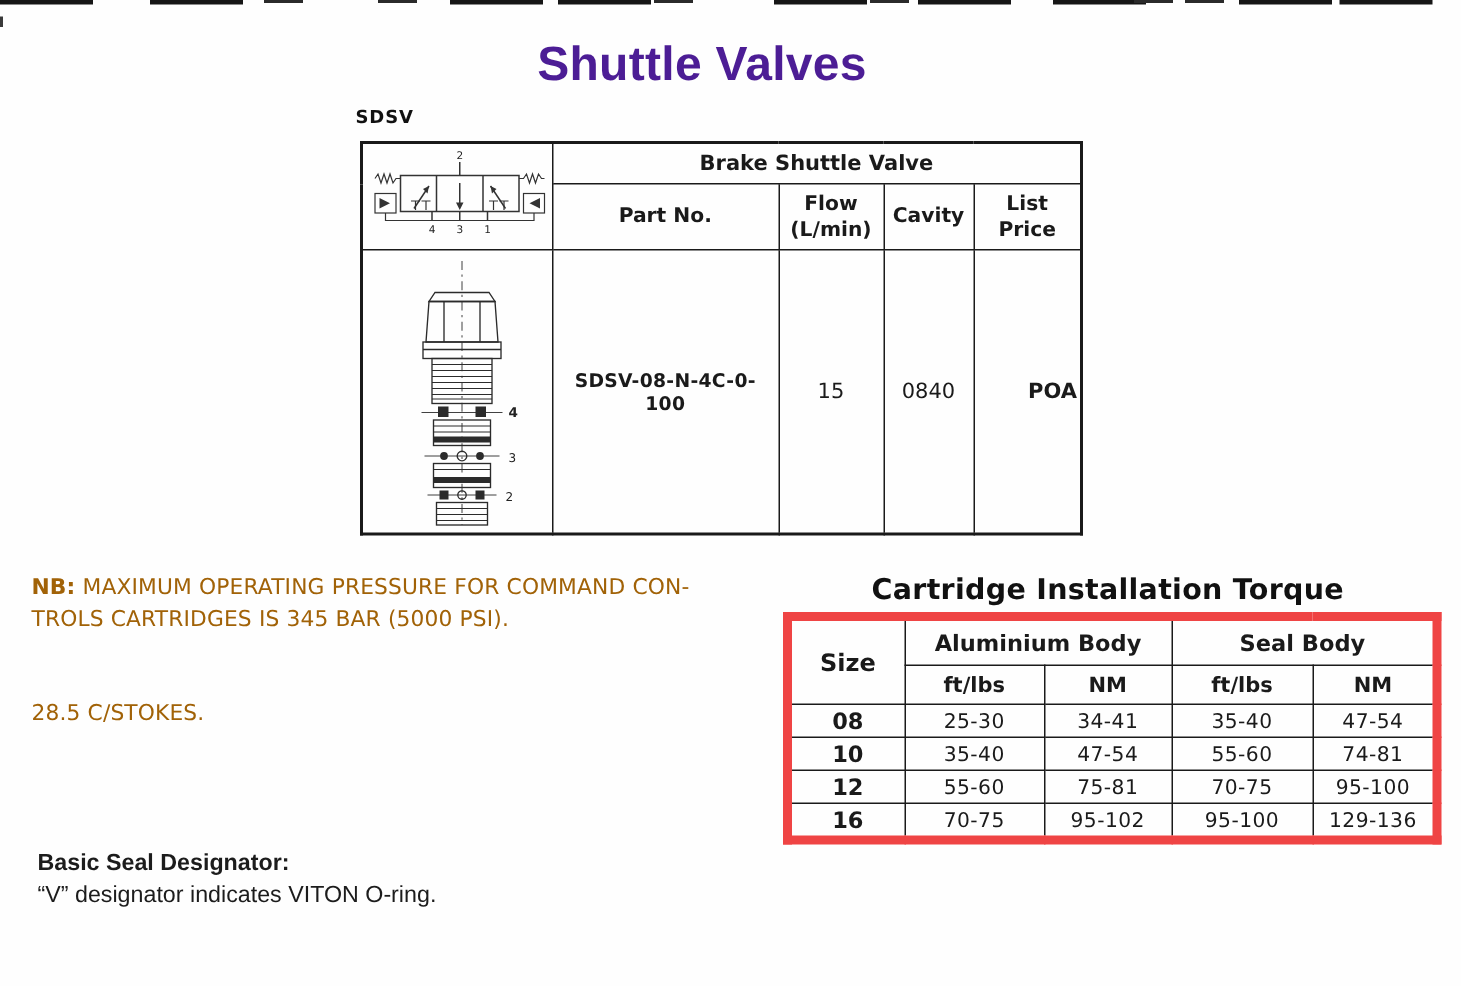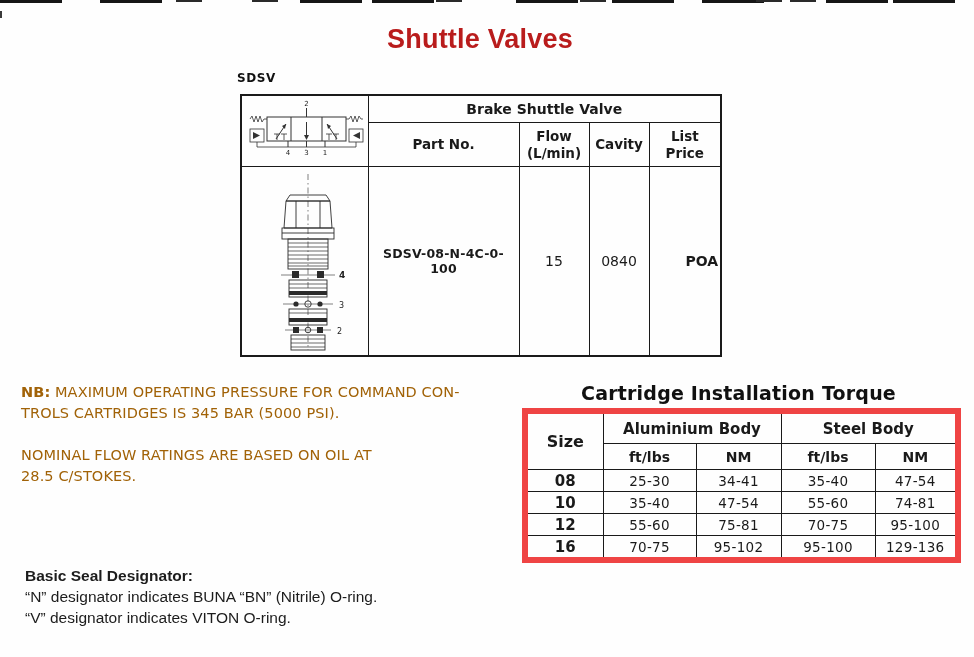--- a/index.html
+++ b/index.html
@@ -10,22 +10,22 @@
   }
   
   .top-marks-a{position:absolute;top:0;left:0;width:62px;height:3px;background:#161616;
     box-shadow:100px 0 0 #161616,300px 0 0 #161616,372px 0 0 #161616,516px 0 0 #161616,
     612px 0 0 #161616,702px 0 0 #161616,826px 0 0 #161616,893px 0 0 #161616;}
   .top-marks-b{position:absolute;top:0;left:176px;width:26px;height:2px;background:#2a2a2a;
     box-shadow:76px 0 0 #2a2a2a,260px 0 0 #2a2a2a,404px 0 0 #2a2a2a,580px 0 0 #2a2a2a,614px 0 0 #2a2a2a;}
   .edge-mark{position:absolute;top:11px;left:0;width:2px;height:7px;background:#3a3a3a;}
 
   .page-title{
-    position:absolute;top:24px;left:240px;width:480px;text-align:center;
-    font-family:"Liberation Sans",sans-serif;font-weight:bold;font-size:27px;color:#b91c1c;
+    position:absolute;top:24px;left:228px;width:480px;text-align:center;
+    font-family:"Liberation Sans",sans-serif;font-weight:bold;font-size:32px;color:#4c1d95;
     letter-spacing:0.2px;
   }
   .series-label{
     position:absolute;top:71px;left:237px;
     font-size:12px;font-weight:bold;letter-spacing:0.6px;color:#111;
   }
 
   table{border-collapse:collapse;table-layout:fixed;}
   td{border:1px solid #1a1a1a;text-align:center;vertical-align:middle;padding:0 2px;
      overflow:hidden;}
@@ -194,38 +194,38 @@
       <td class="part-no">SDSV-08-N-4C-0-100</td>
       <td class="flow-val">15</td>
       <td class="cavity-val">0840</td>
       <td class="price-val">POA</td>
     </tr>
   </tbody>
 </table>
 
 <div class="notes-block">
   <p><span class="nb-label">NB:</span><span> MAXIMUM OPERATING PRESSURE FOR COMMAND CON-</span><br><span>TROLS CARTRIDGES IS 345 BAR (5000 PSI).</span></p>
-  <p><span>NOMINAL FLOW RATINGS ARE BASED ON OIL AT</span><br><span>28.5 C/STOKES.</span></p>
+  <p><br><span>28.5 C/STOKES.</span></p>
 </div>
 
 <div class="torque-wrap">
   <div class="torque-title">Cartridge Installation Torque</div>
   <table class="torque-table">
     <colgroup>
       <col style="width:78px">
         <col style="width:93px">
         <col style="width:85px">
       <col style="width:94px">
         <col style="width:83px">
     </colgroup>
     <tbody>
       <tr>
         <td class="size-head" rowspan="2">Size</td>
         <td class="grp-head" colspan="2">Aluminium Body</td>
-        <td class="grp-head" colspan="2">Steel Body</td>
+        <td class="grp-head" colspan="2">Seal Body</td>
       </tr>
       <tr>
         <td class="unit-head">ft/lbs</td>
         <td class="unit-head">NM</td>
         <td class="unit-head">ft/lbs</td>
         <td class="unit-head">NM</td>
       </tr>
       <tr class="data">
         <td class="size-cell">08</td>
         <td class="val-cell">25-30</td>
@@ -253,15 +253,14 @@
         <td class="val-cell">95-102</td>
         <td class="val-cell">95-100</td>
         <td class="val-cell">129-136</td>
       </tr>
     </tbody>
   </table>
 </div>
 
 <div class="seal-block">
   <div class="seal-heading">Basic Seal Designator:</div>
-  <div>“N” designator indicates BUNA “BN” (Nitrile) O-ring.</div>
   <div>“V” designator indicates VITON O-ring.</div>
 </div>
 
 </body></html>

